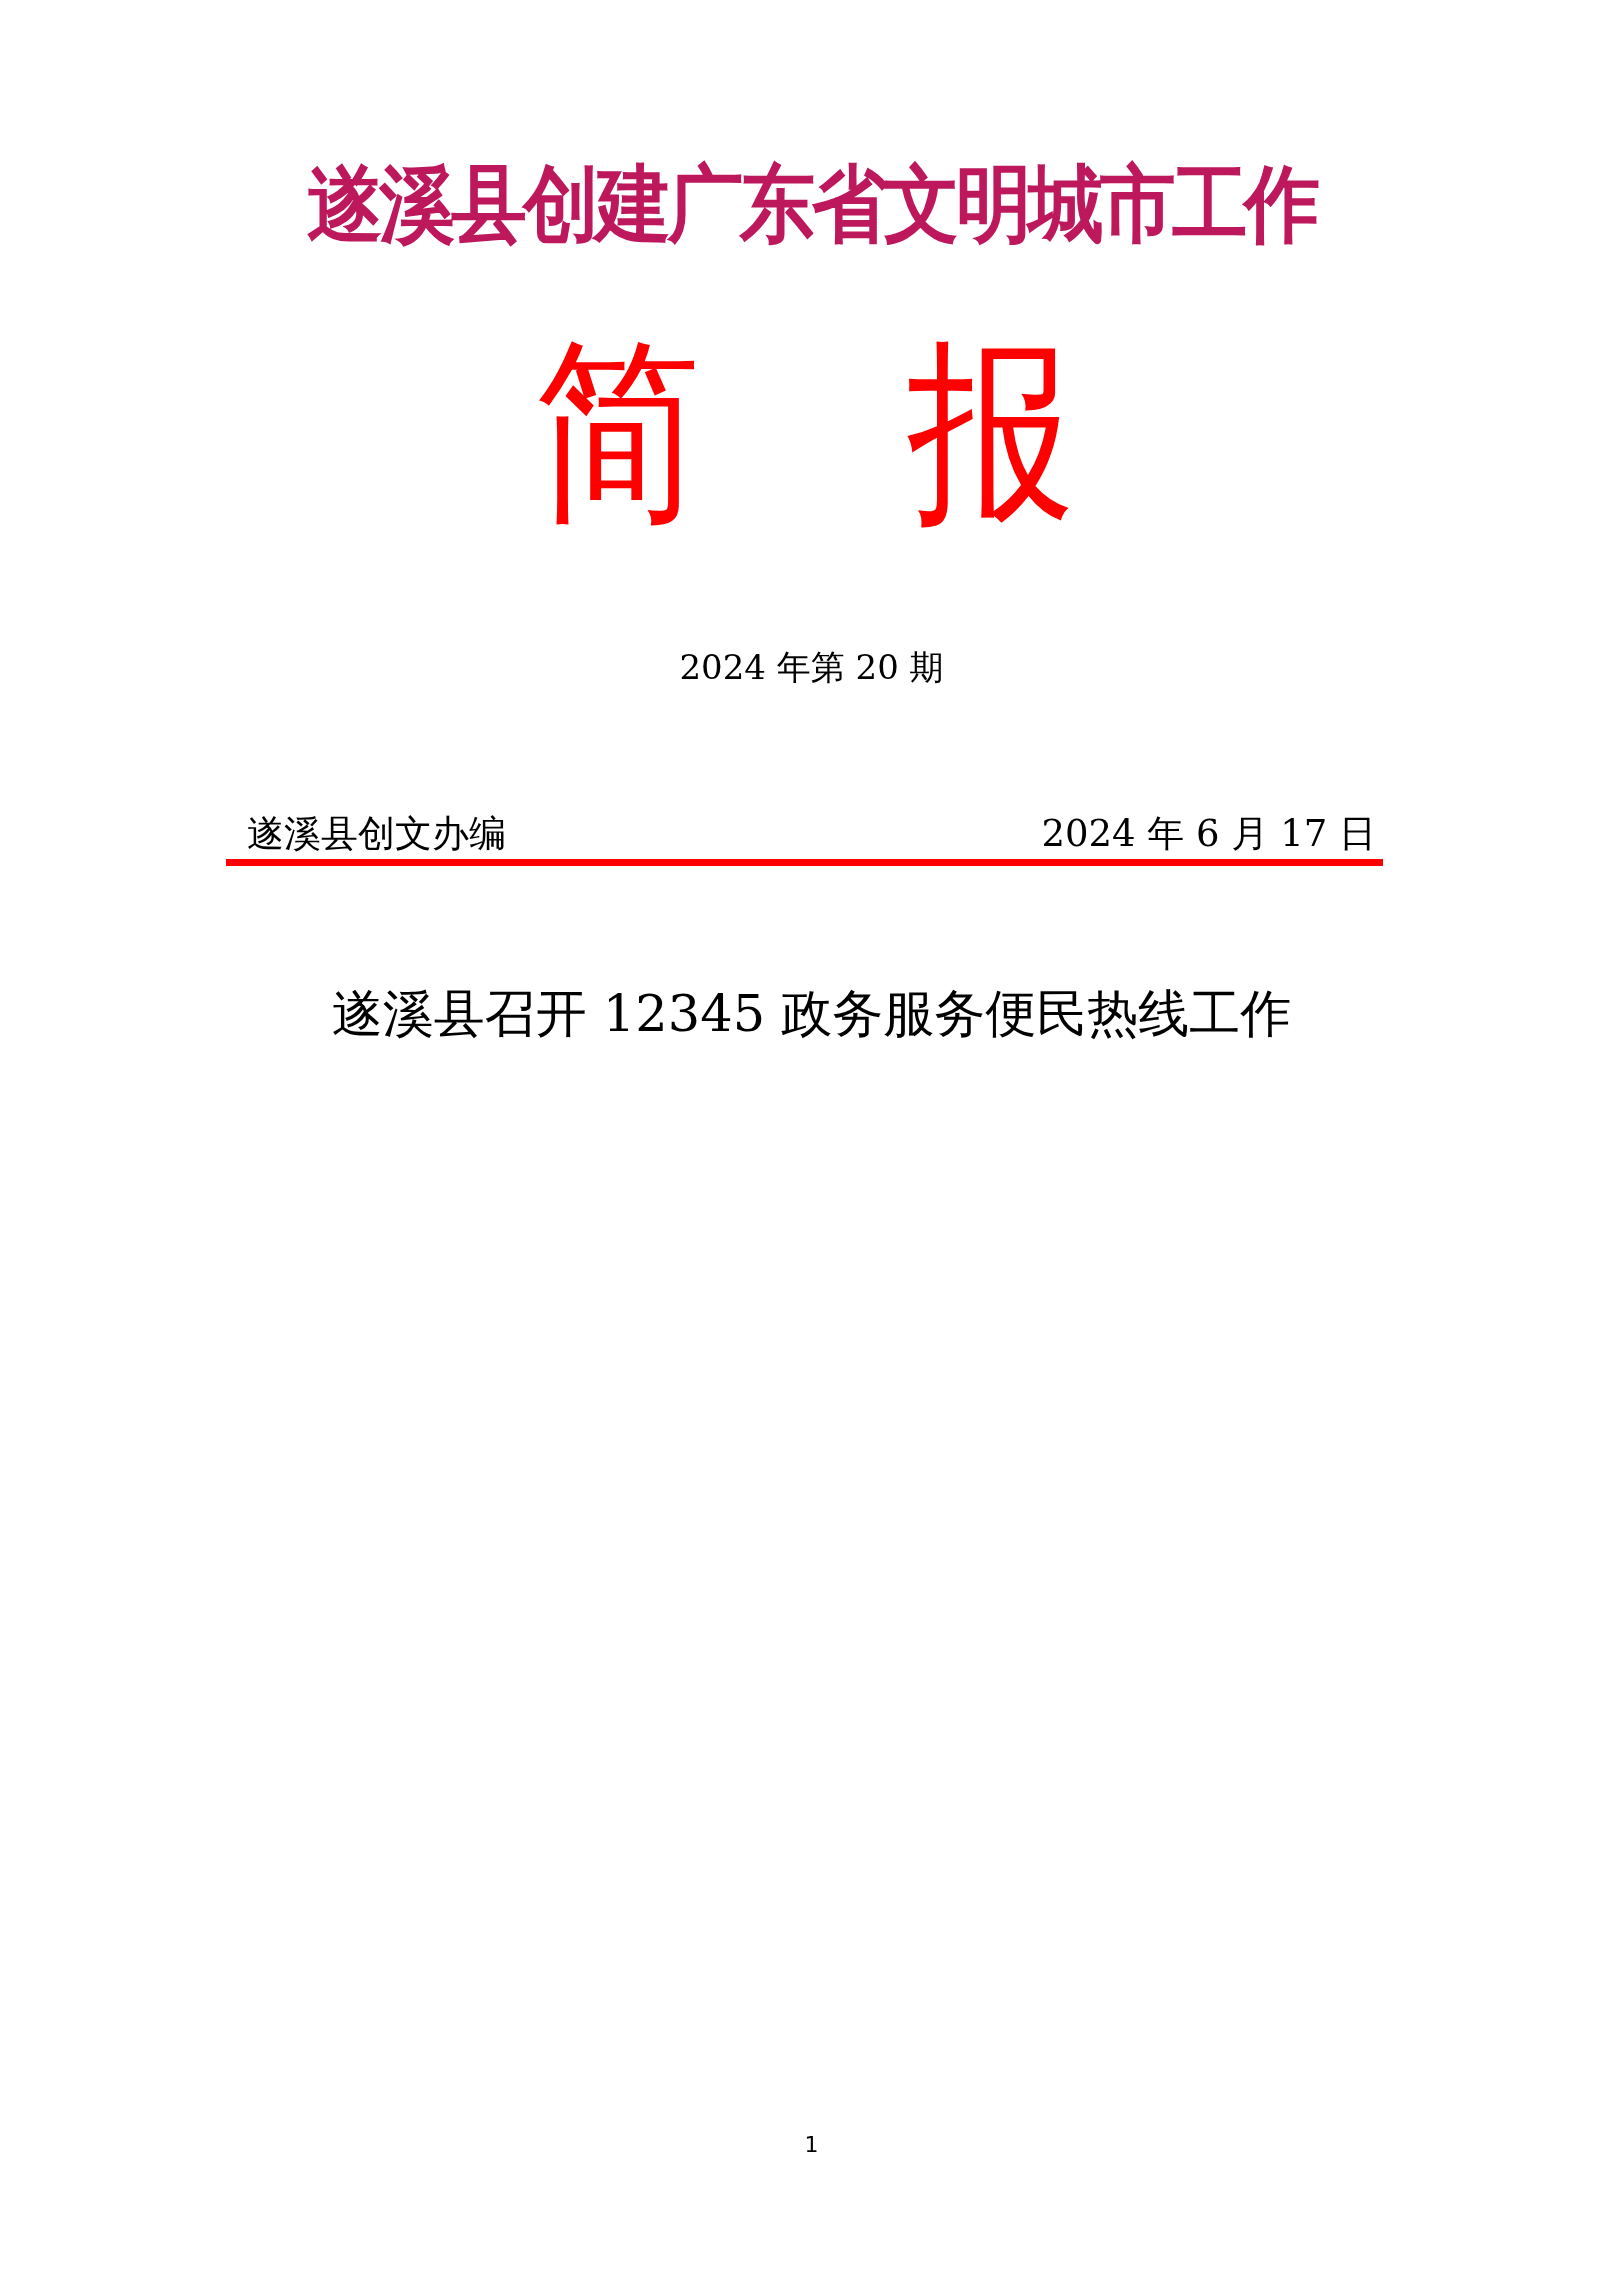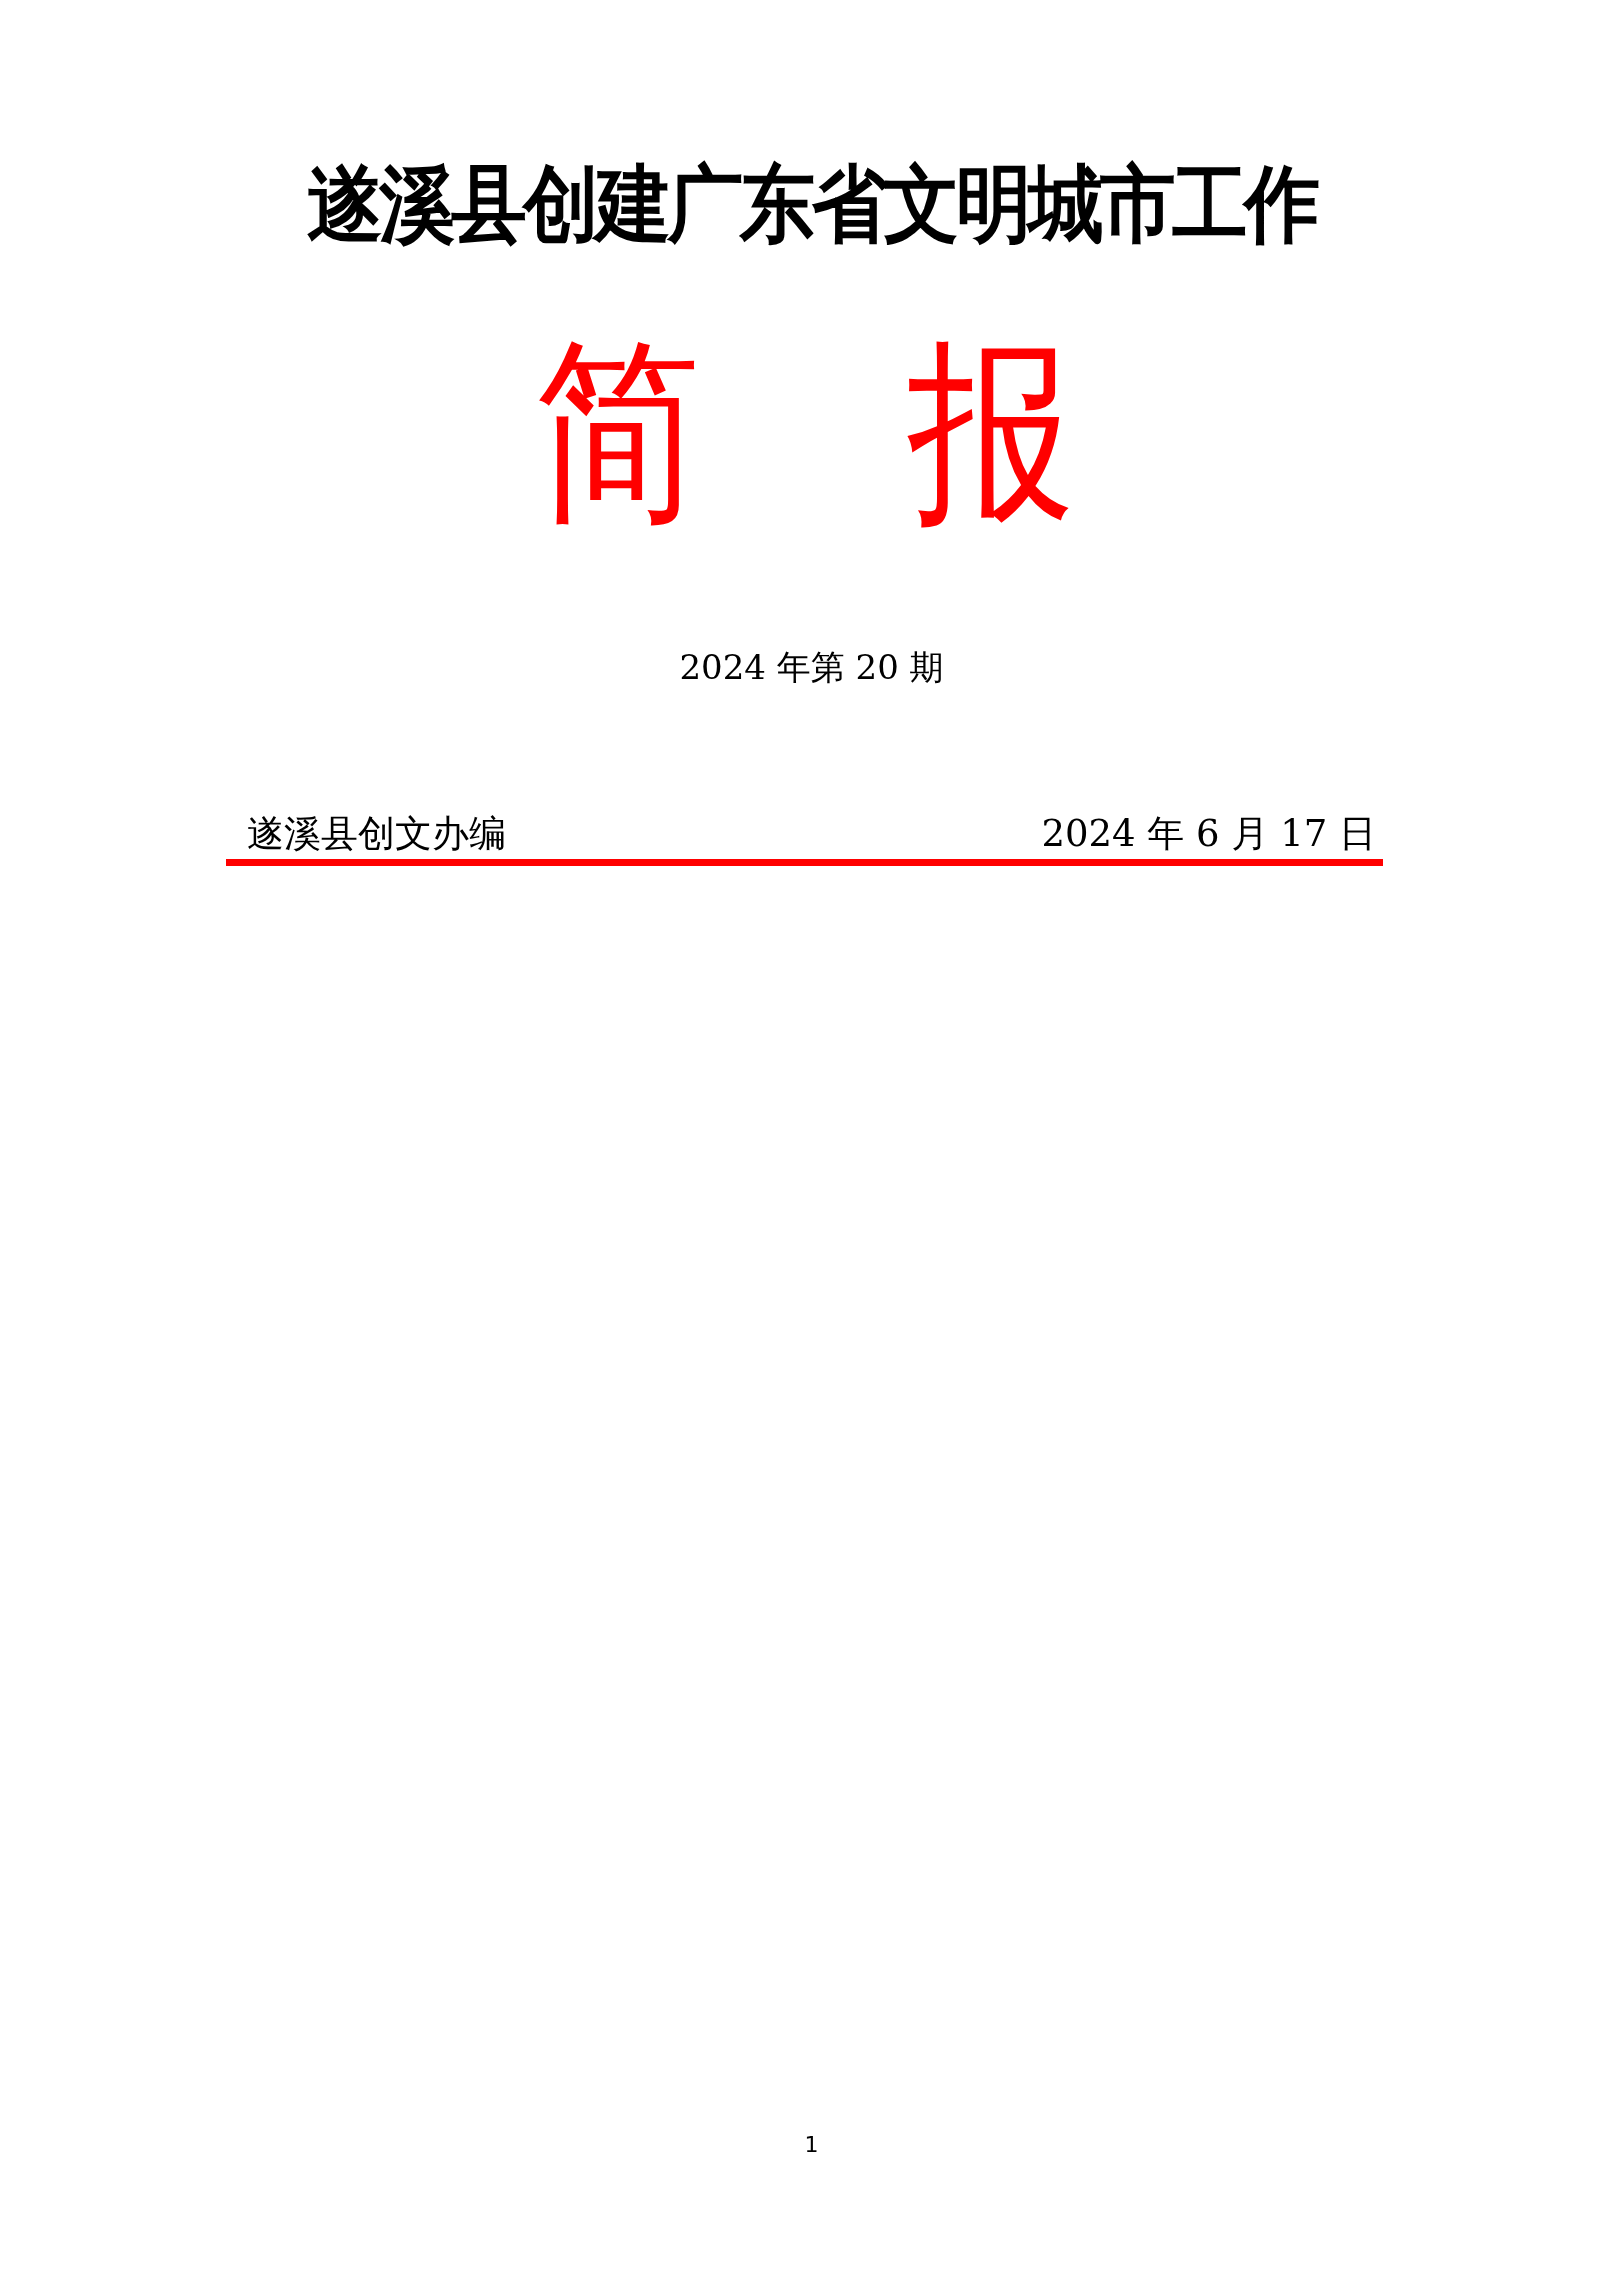--- a/index.html
+++ b/index.html
@@ -2,21 +2,21 @@
 <html style="font-size:10.5px"><head>
 <meta charset="utf-8">
 <style>
   html, body { margin: 0; padding: 0; background: #ffffff; }
   body { width: 1623px; height: 2295px; position: relative; overflow: hidden;
          font-family: "DejaVu Serif", "Liberation Serif", serif; color: #000; }
   .abs { position: absolute; }
   .masthead {
     left: 0; width: 1623px; top: 149px; text-align: center;
     font-family: "DejaVu Sans", "Liberation Sans", sans-serif;
-    font-weight: bold; font-size: 84px; line-height: 111px; color: #000000;
+    font-weight: bold; font-size: 84px; line-height: 111px; color: #be185d;
     letter-spacing: -3.9px;
   }
   .masthead span { display: inline-block; transform: scaleX(0.9); transform-origin: center; }
   .jianbao {
     top: 308px; left: 0; width: 1623px; height: 249px;
     color: #ff0000; font-family: "DejaVu Serif", "Liberation Serif", serif;
     font-size: 196px; line-height: 249px;
   }
   .jianbao .ch { position: absolute; top: 0; display: inline-block; transform: scaleX(0.85); }
   .jianbao .ch1 { left: 520px; }
@@ -64,19 +64,20 @@
 <div class="abs issue">2024 年第 20 期</div>
 
 <div class="abs editor-row">
   <span class="left">遂溪县创文办编</span>
   <span class="right">2024 年 6 月 17 日</span>
 </div>
 
 <div class="abs red-rule"></div>
 
 <div class="abs article-title">
+  <div>遂溪县召开 12345 政务服务便民热线工作</div>
 </div>
 
 <div class="abs body-text">
 </div>
 
 <div class="abs page-num">1</div>
 
 
 </body></html>

